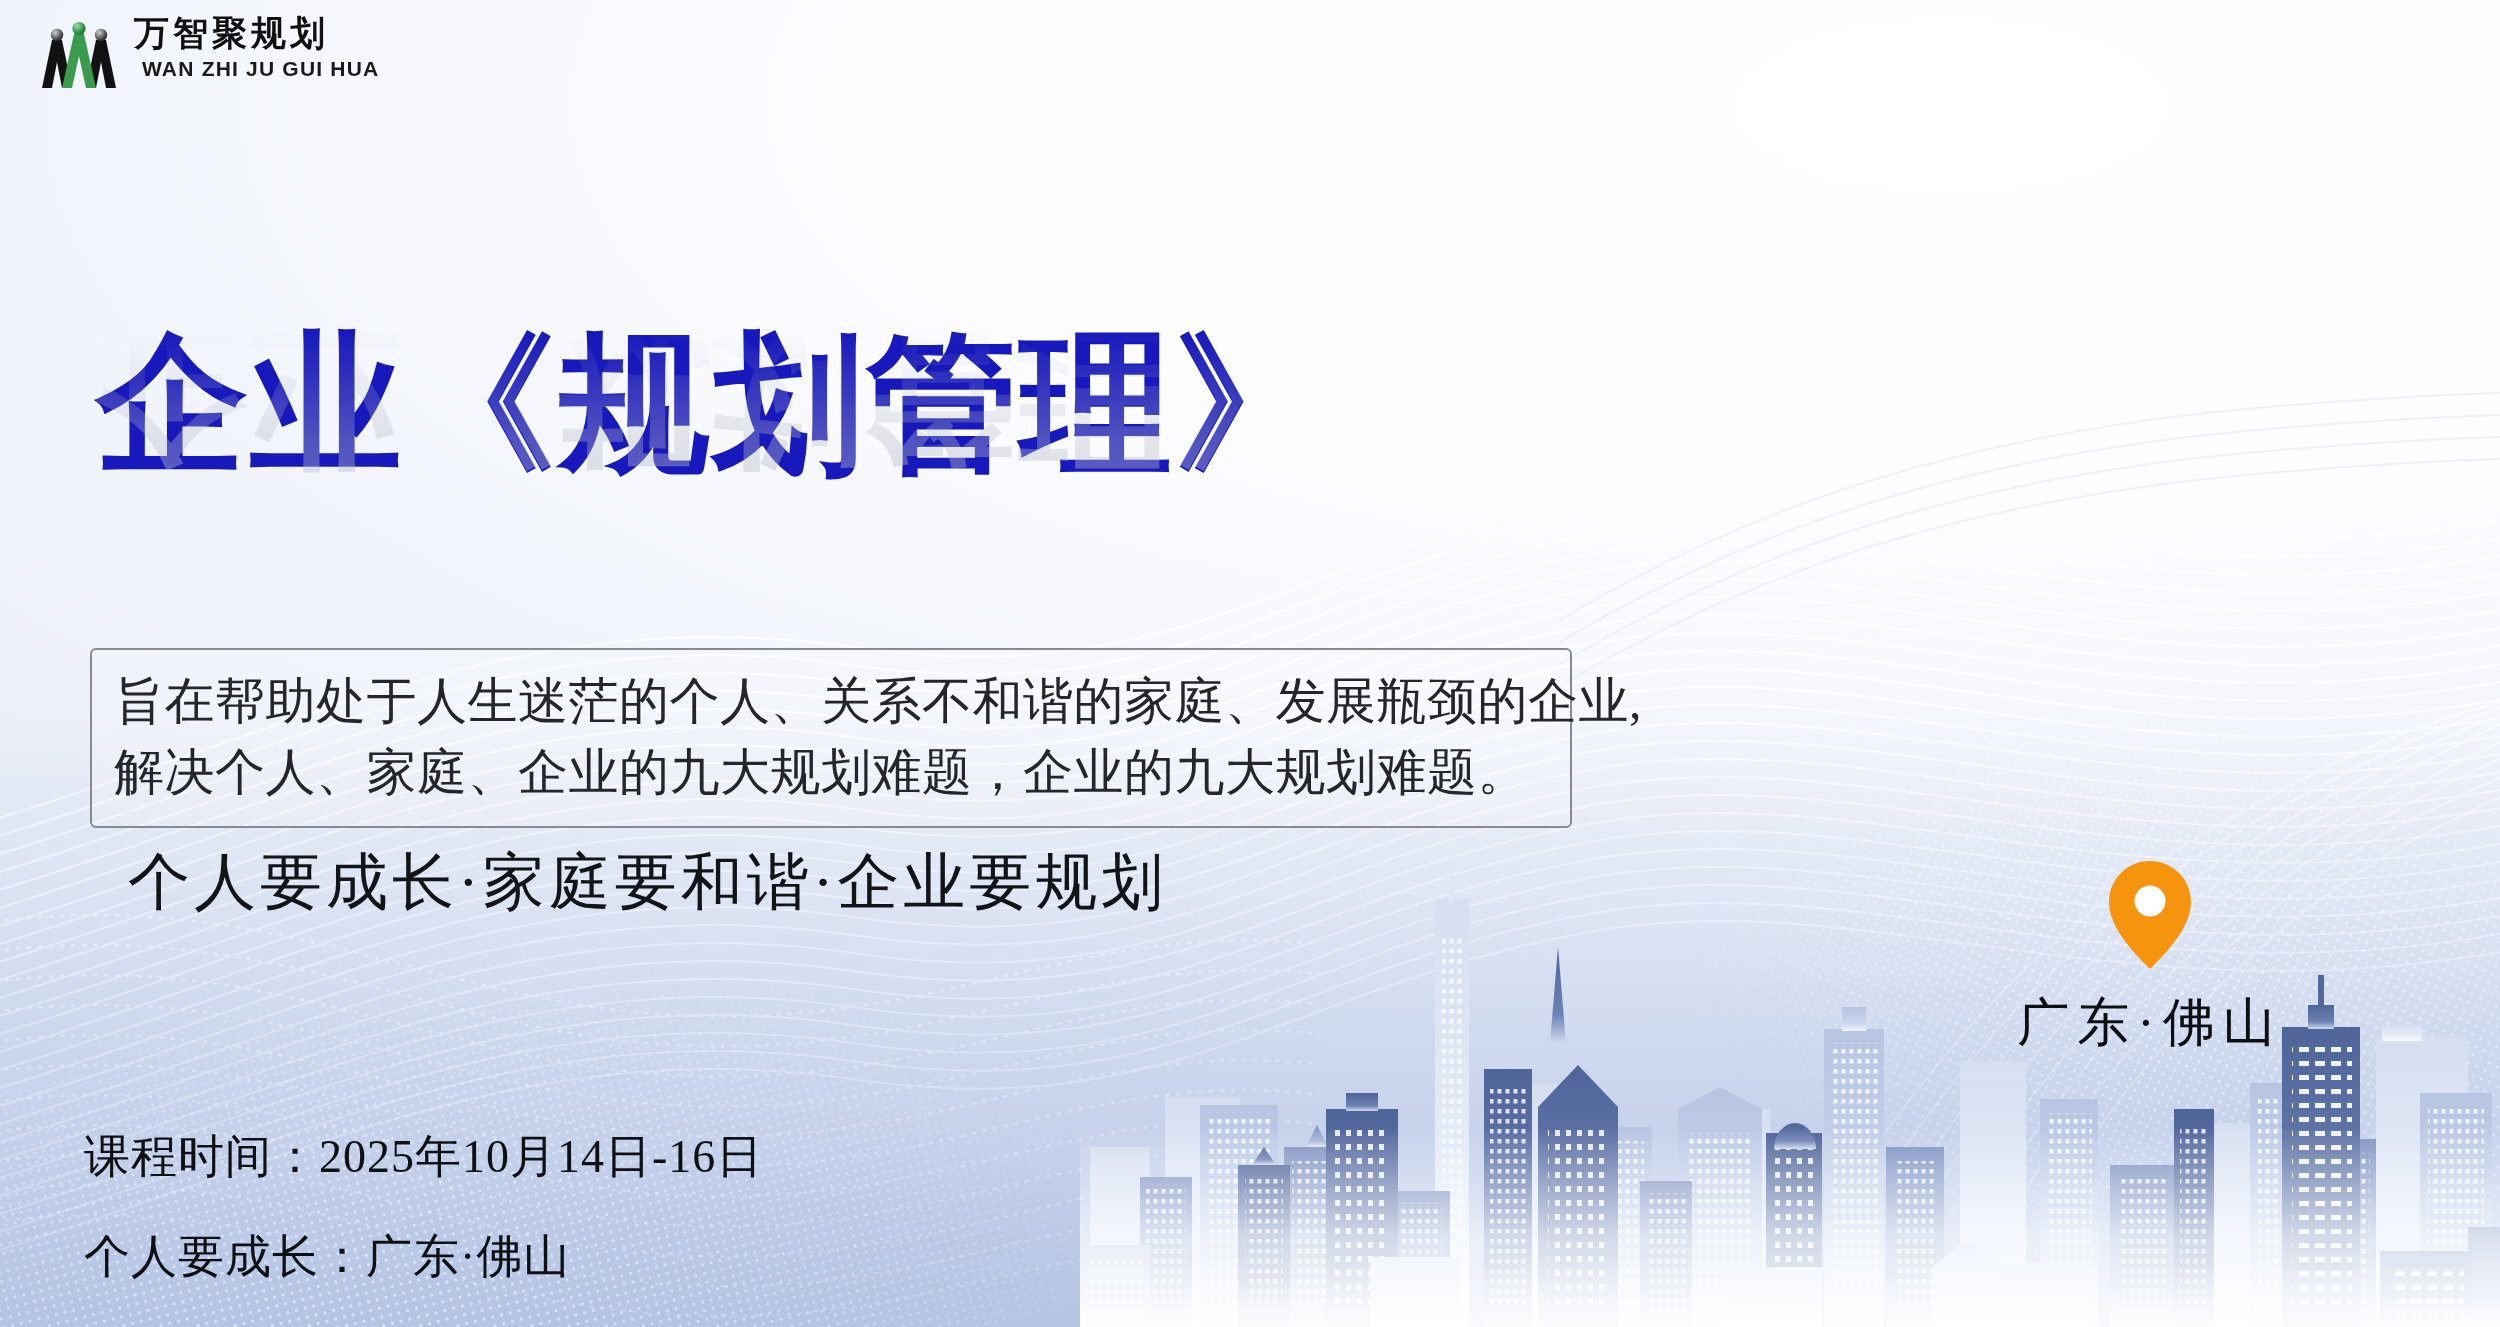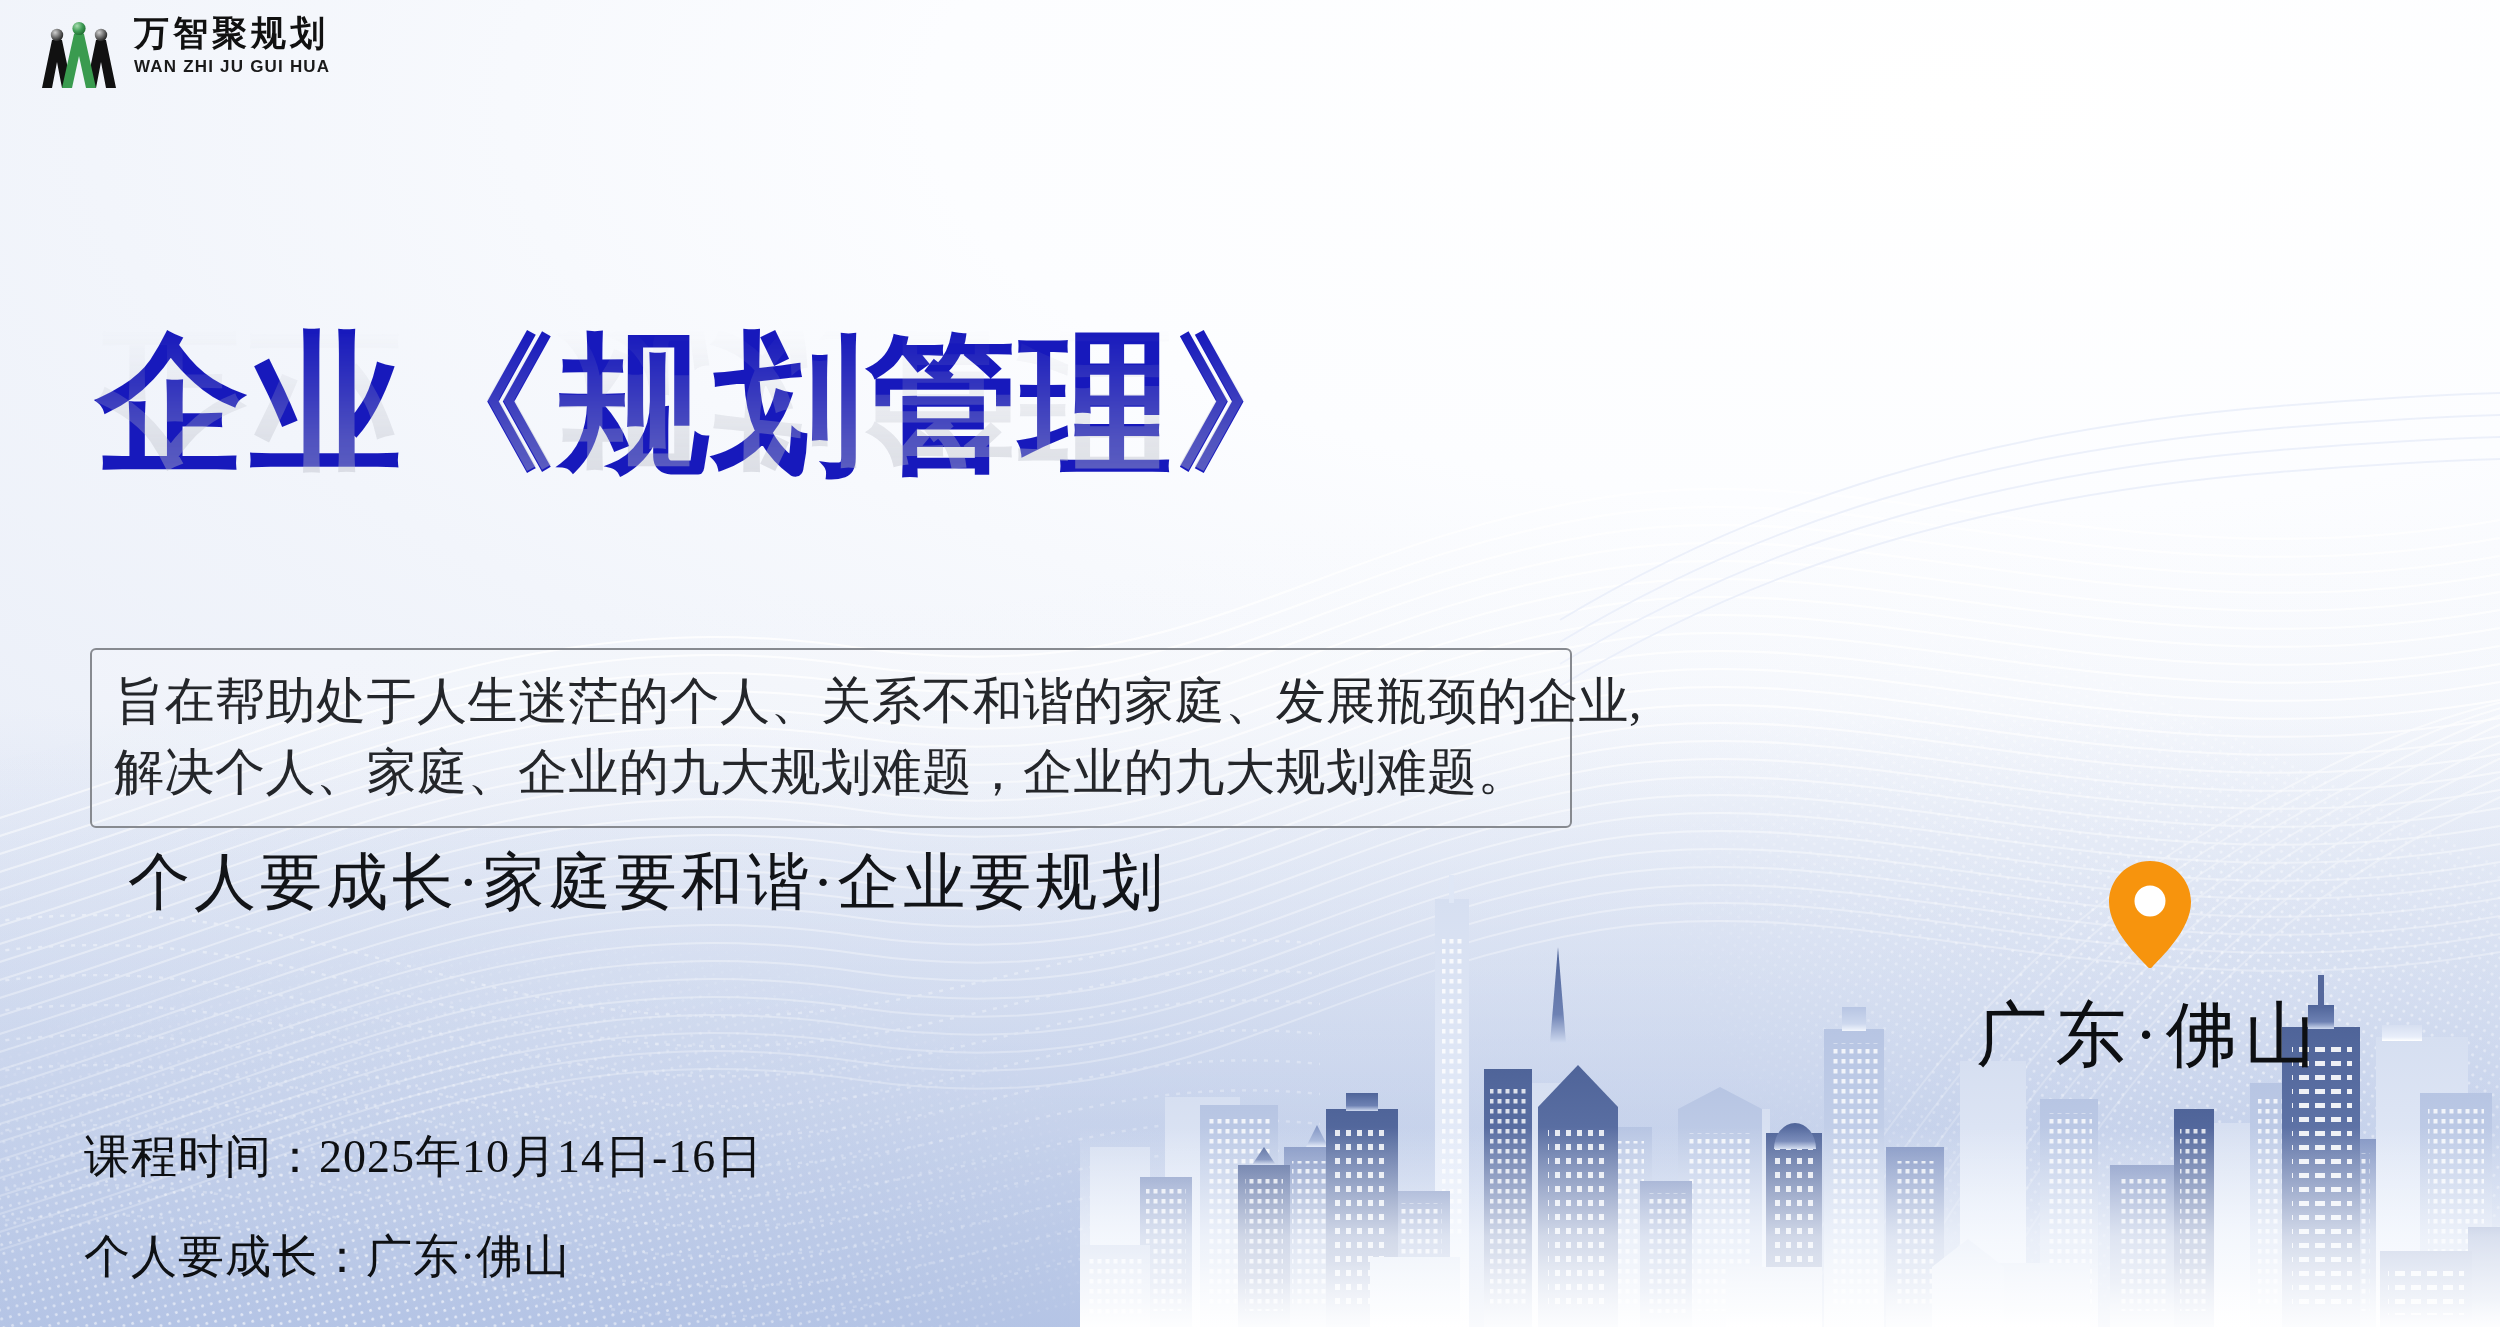--- a/index.html
+++ b/index.html
@@ -51,21 +51,21 @@
 
   
   .logo{position:absolute;left:38px;top:16px;display:flex;gap:14px;}
   .logo-mark{width:82px;height:74px;flex:none;}
   .logo-text{display:flex;flex-direction:column;line-height:1;}
   .logo-cn{
     font-family:"Liberation Serif","DejaVu Serif",serif;
     font-size:35px;font-weight:700;color:#111;letter-spacing:4px;
   }
   .logo-en{
-    font-size:17px;font-weight:700;color:#1a1a1a;letter-spacing:1.2px;margin-top:7px;
+    font-size:21px;font-weight:700;color:#1a1a1a;letter-spacing:1.2px;margin-top:7px;margin-left:8px;
   }
 
   
   .title-wrap{position:absolute;left:96px;top:326px;width:1560px;}
   .title{
     font-family:"Liberation Sans","DejaVu Sans",sans-serif;
     font-size:152px;font-weight:700;line-height:1.02;
     color:#1719BC;letter-spacing:2px;white-space:nowrap;
     margin:0;
   }
@@ -102,21 +102,21 @@
     font-size:62px;font-weight:400;color:#121418;
     letter-spacing:4px;white-space:nowrap;
   }
 
   
   .loc{position:absolute;left:1955px;top:858px;width:390px;text-align:center;}
   .loc-pin{width:86px;height:112px;display:block;margin:0 auto;}
   .loc-name{
     margin-top:18px;
     font-family:"Liberation Serif","DejaVu Serif",serif;
-    font-size:71px;font-weight:400;color:#0d0f12;letter-spacing:8px;white-space:nowrap;
+    font-size:52px;font-weight:400;color:#0d0f12;letter-spacing:8px;white-space:nowrap;
   }
 
   
   .meta{position:absolute;left:84px;top:1118px;margin-top:8px;}
   .meta-row{
     font-family:"Liberation Serif","DejaVu Serif",serif;
     font-size:46px;color:#0e1013;letter-spacing:1px;white-space:nowrap;
     margin-bottom:38px;
   }
   .meta-row:last-child{margin-bottom:0;}

